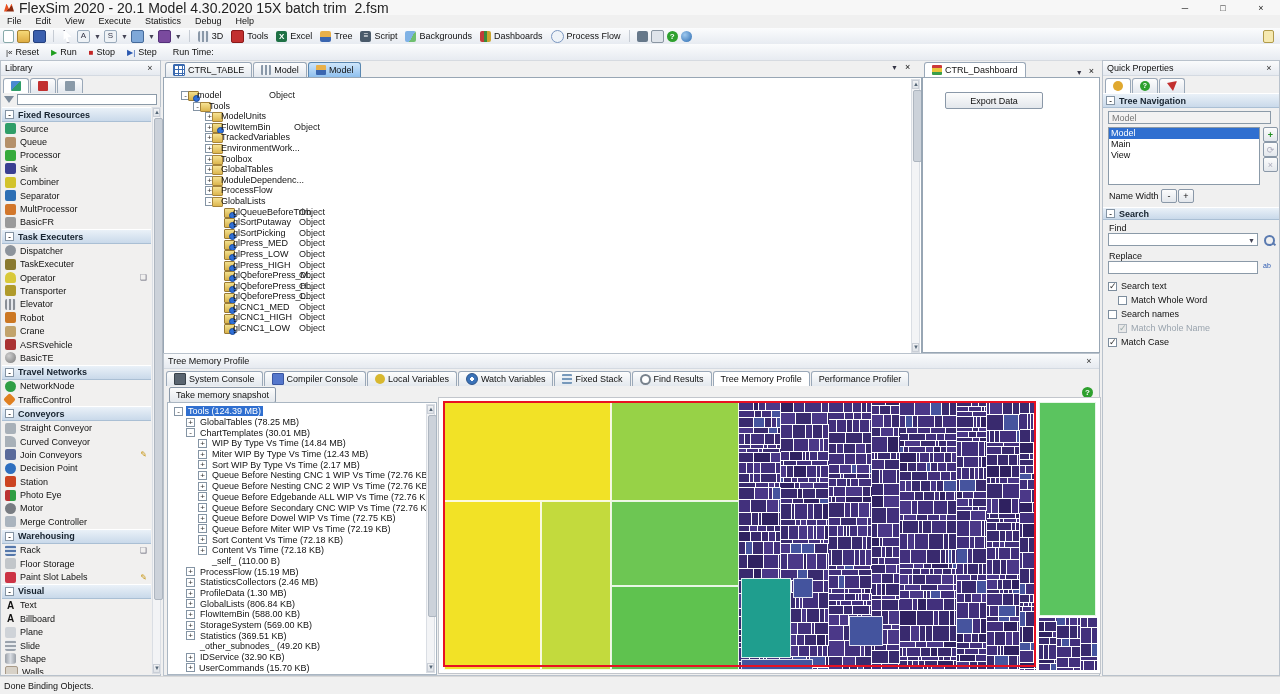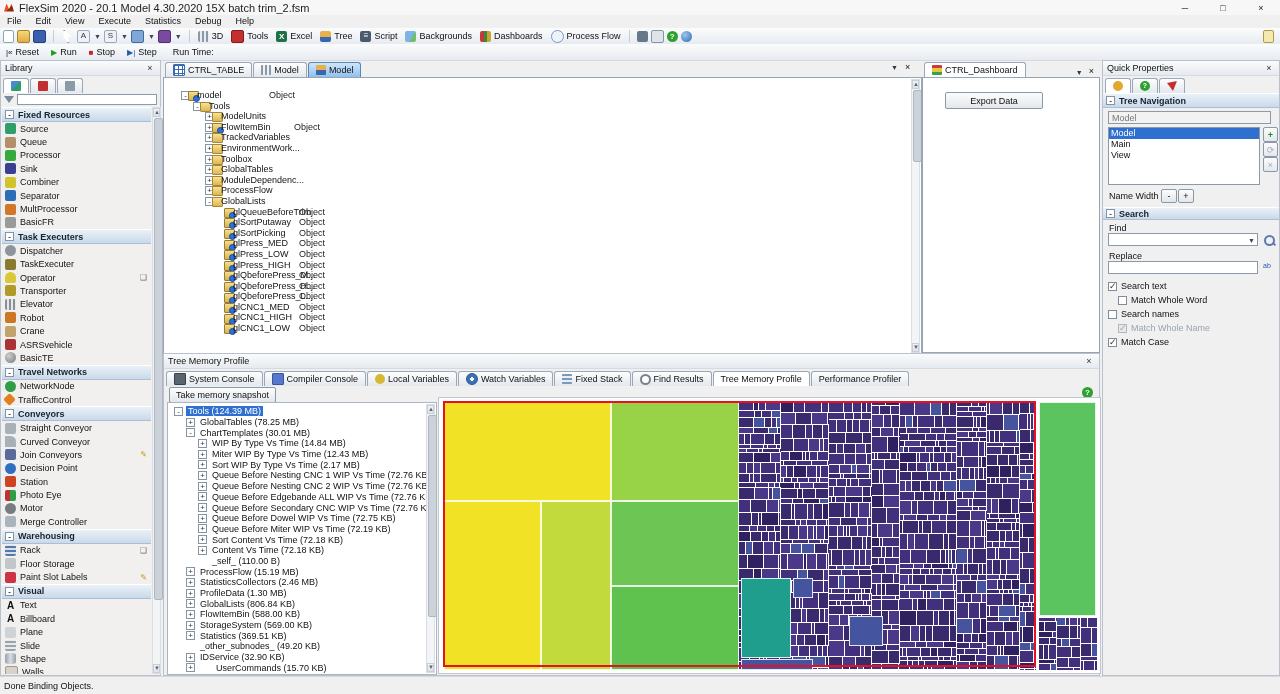--- a/index.html
+++ b/index.html
@@ -2,21 +2,21 @@
 <html><head>
 <meta charset="utf-8">
 <style>
   html,body{margin:0;padding:0}
   body{width:1280px;height:694px;position:relative;overflow:hidden;background:#f0f0f0;
        font-family:"Liberation Sans",sans-serif;font-size:9px;color:#111;-webkit-font-smoothing:none}
   .abs{position:absolute}
   
   .titlebar{left:0;top:0;width:1280px;height:15px;background:#f7f7f7;border-bottom:1px solid #e2e2e2;display:flex;align-items:center}
   .win-logo{width:10px;height:8px;margin:0 5px 0 4px;background:linear-gradient(135deg,#e85020 55%,#8a2a10 55%);clip-path:polygon(0 100%,25% 0,50% 70%,75% 0,100% 100%)}
-  .win-title{font-size:11px;color:#222}
+  .win-title{font-size:14px;color:#222}
   .win-btns{margin-left:auto;display:flex}
   .win-btn{width:38px;height:14px;text-align:center;line-height:14px;font-size:9px;color:#222}
   .menubar{left:0;top:15px;width:1280px;height:13px;background:#f0f0f0;display:flex;align-items:center;border-bottom:1px solid #e6e6e6}
   .menu-item{padding:0 7px;line-height:13px}
   .toolbar{left:0;width:1280px;height:16px;background:linear-gradient(#fbfcfd,#e7ebf1);border-bottom:1px solid #d6dae0;display:flex;align-items:center}
   .tb1{top:28px}.tb2{top:44px}
   .tb-sep{width:1px;height:12px;background:#c6ccd4;margin:0 4px}
   .tb-group{display:flex;align-items:center;gap:3px;padding:0 3px}
   .tbi{width:11px;height:11px;border-radius:2px;display:inline-block;background:#9aa4b0}
   .tb-lblbtn{display:flex;align-items:center;gap:3px;padding:0 4px;height:14px}
@@ -823,21 +823,21 @@
         <div class="mem-row" data-name="memory-tree-row" style="padding-left: 16px;">
           <span style="width: 9px; flex: 0 0 auto;"></span>
           <span class="mem-lbl" data-name="memory-node-label" style="margin-left: 3px;">_other_subnodes_ (49.20 KB)</span>
         </div>
         <div class="mem-row" data-name="memory-tree-row" style="padding-left: 16px;">
           <span class="expbox" data-name="tree-expand-icon">+</span>
           <span class="mem-lbl" data-name="memory-node-label" style="margin-left: 3px;">IDService (32.90 KB)</span>
         </div>
         <div class="mem-row" data-name="memory-tree-row" style="padding-left: 16px;">
           <span class="expbox" data-name="tree-expand-icon">+</span>
-          <span class="mem-lbl" data-name="memory-node-label" style="margin-left: 19px;">UserCommands (15.70 KB)</span>
+          <span class="mem-lbl" data-name="memory-node-label" style="margin-left: 2px;">UserCommands (15.70 KB)</span>
         </div>
         <div class="mem-row" data-name="memory-tree-row" style="padding-left: 16px;">
           <span style="width: 9px; flex: 0 0 auto;"></span>
           <span class="mem-lbl" data-name="memory-node-label" style="margin-left: 3px;">_self_ (101.00 B)</span>
         </div>
       </div>
     <div class="sb" style="right:1px;top:1px;width:9px;bottom:1px;position:absolute">
       <div class="sb-btn" style="top:0" data-name="memory-scroll-up">▲</div>
       <div class="sb-thumb" style="top:10px;height:200px" data-name="memory-scroll-thumb"></div>
       <div class="sb-btn" style="bottom:0" data-name="memory-scroll-down">▼</div>

